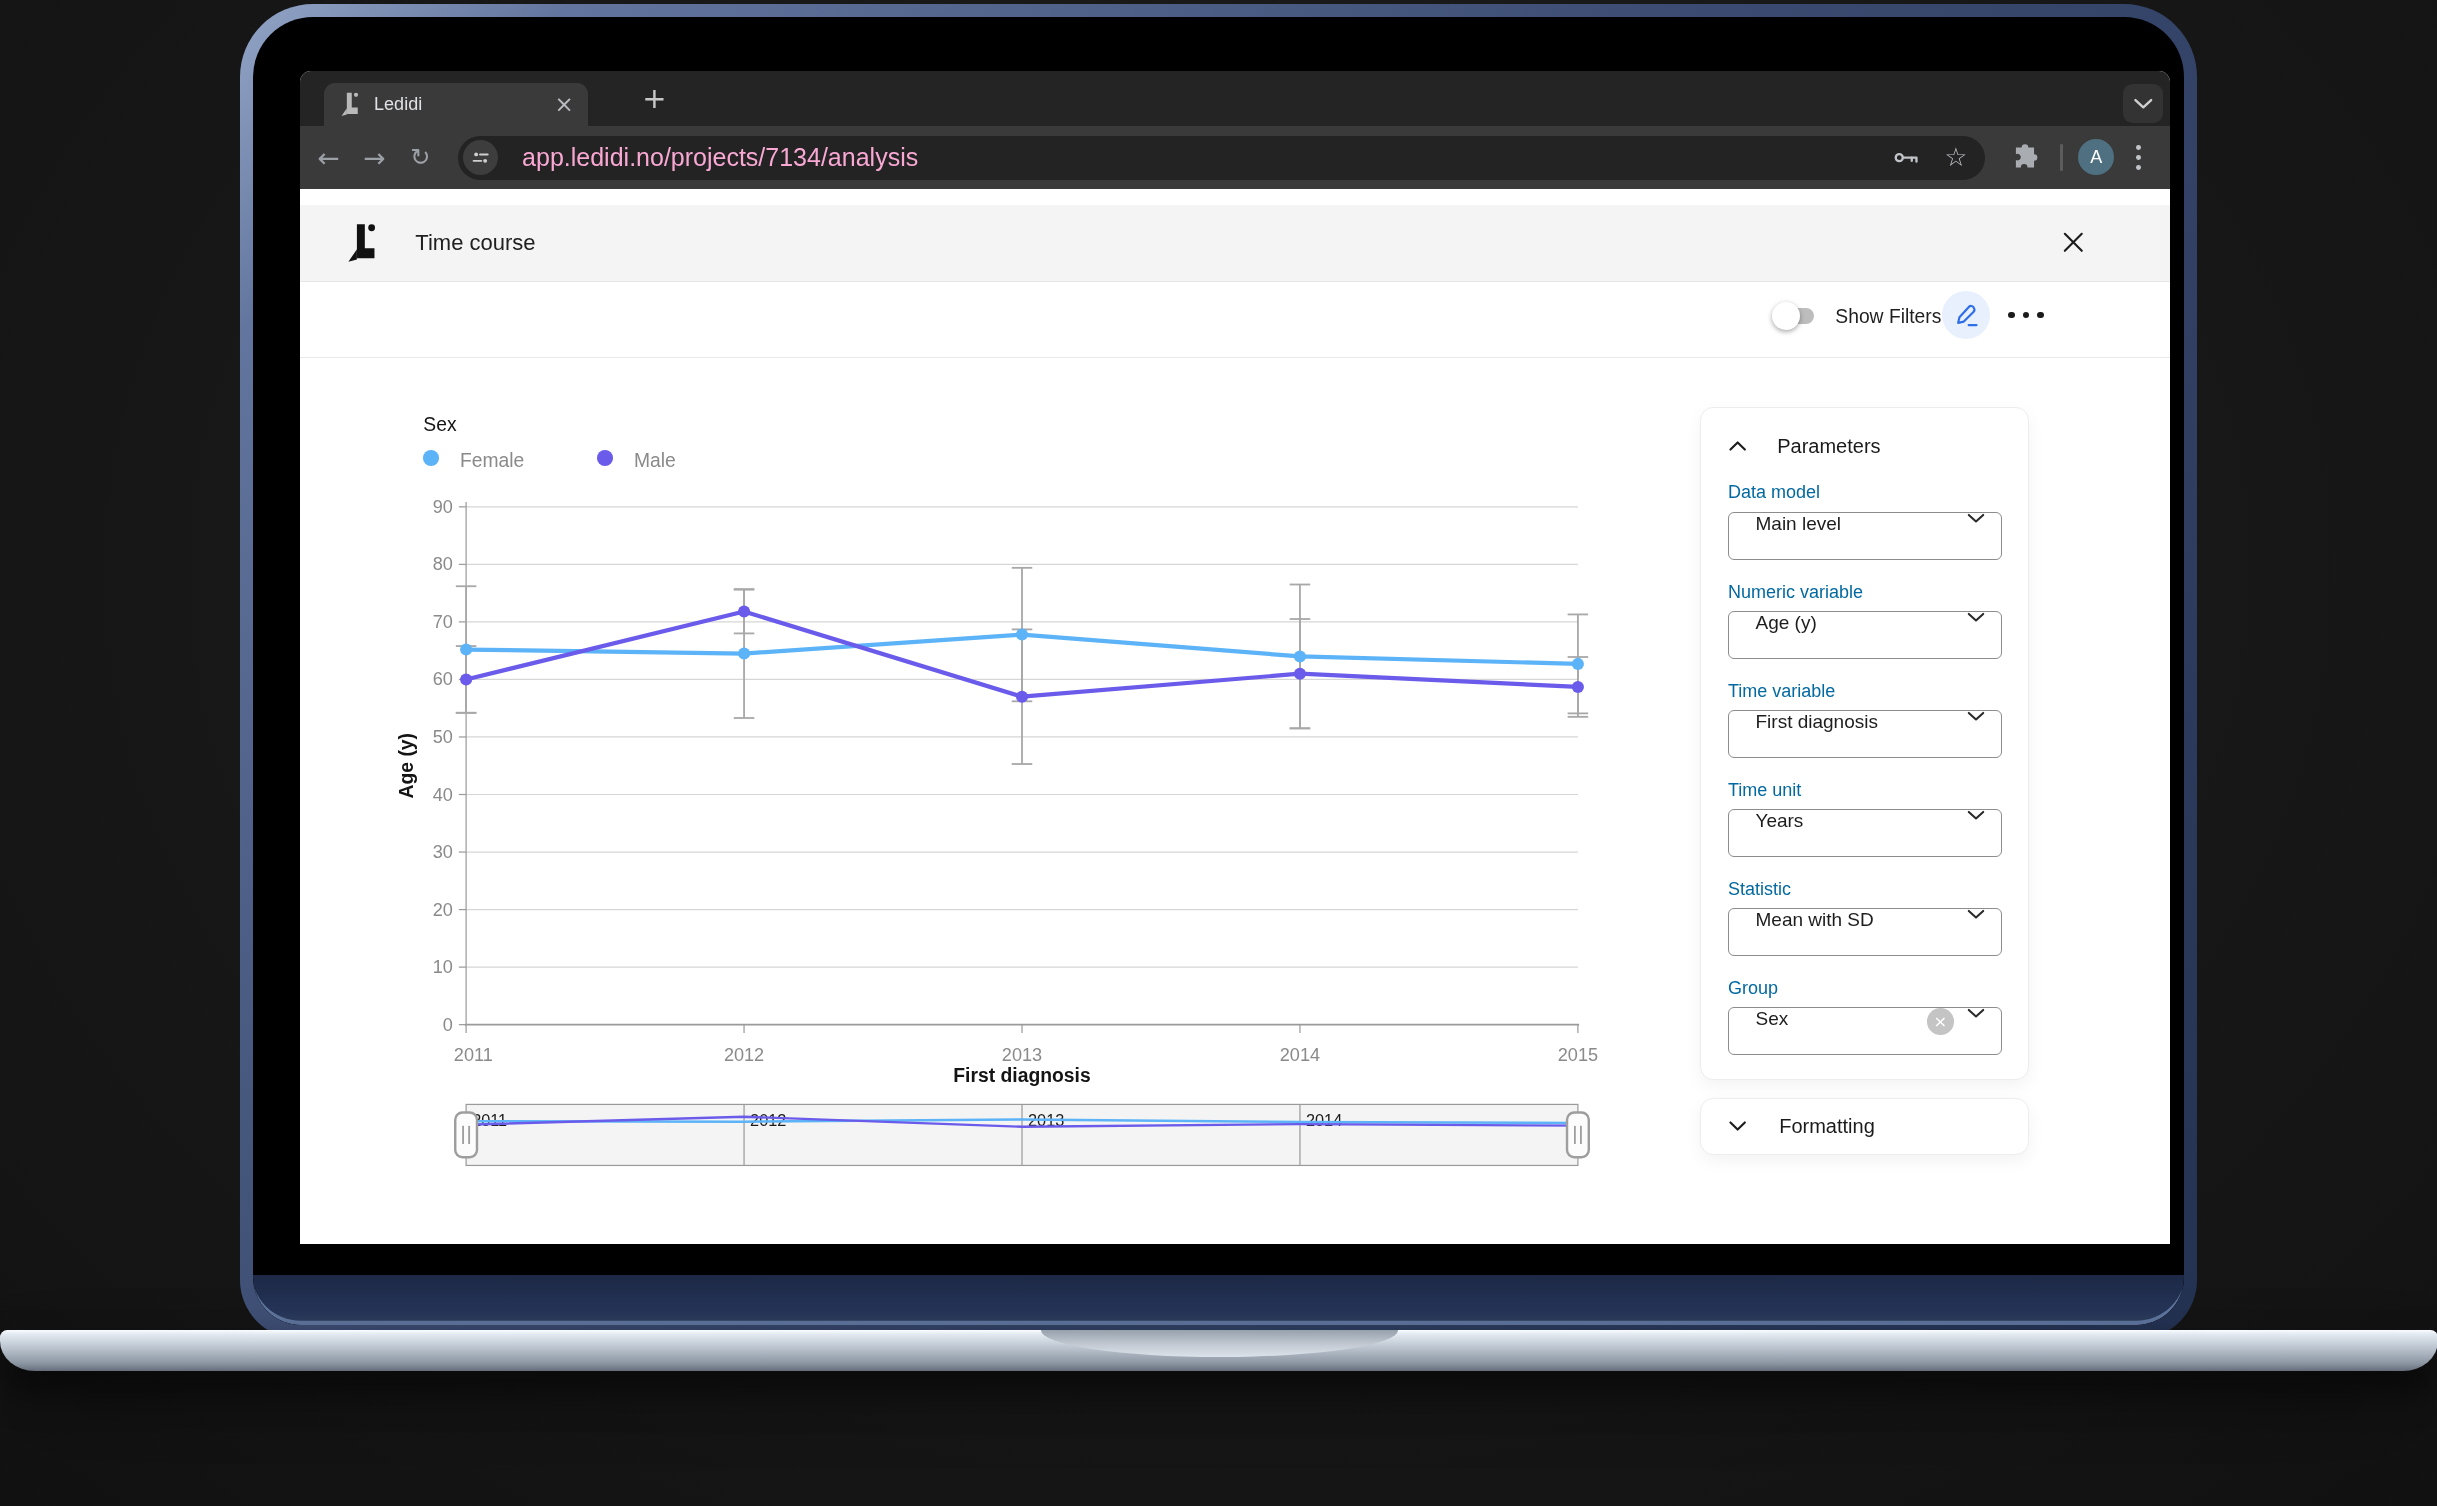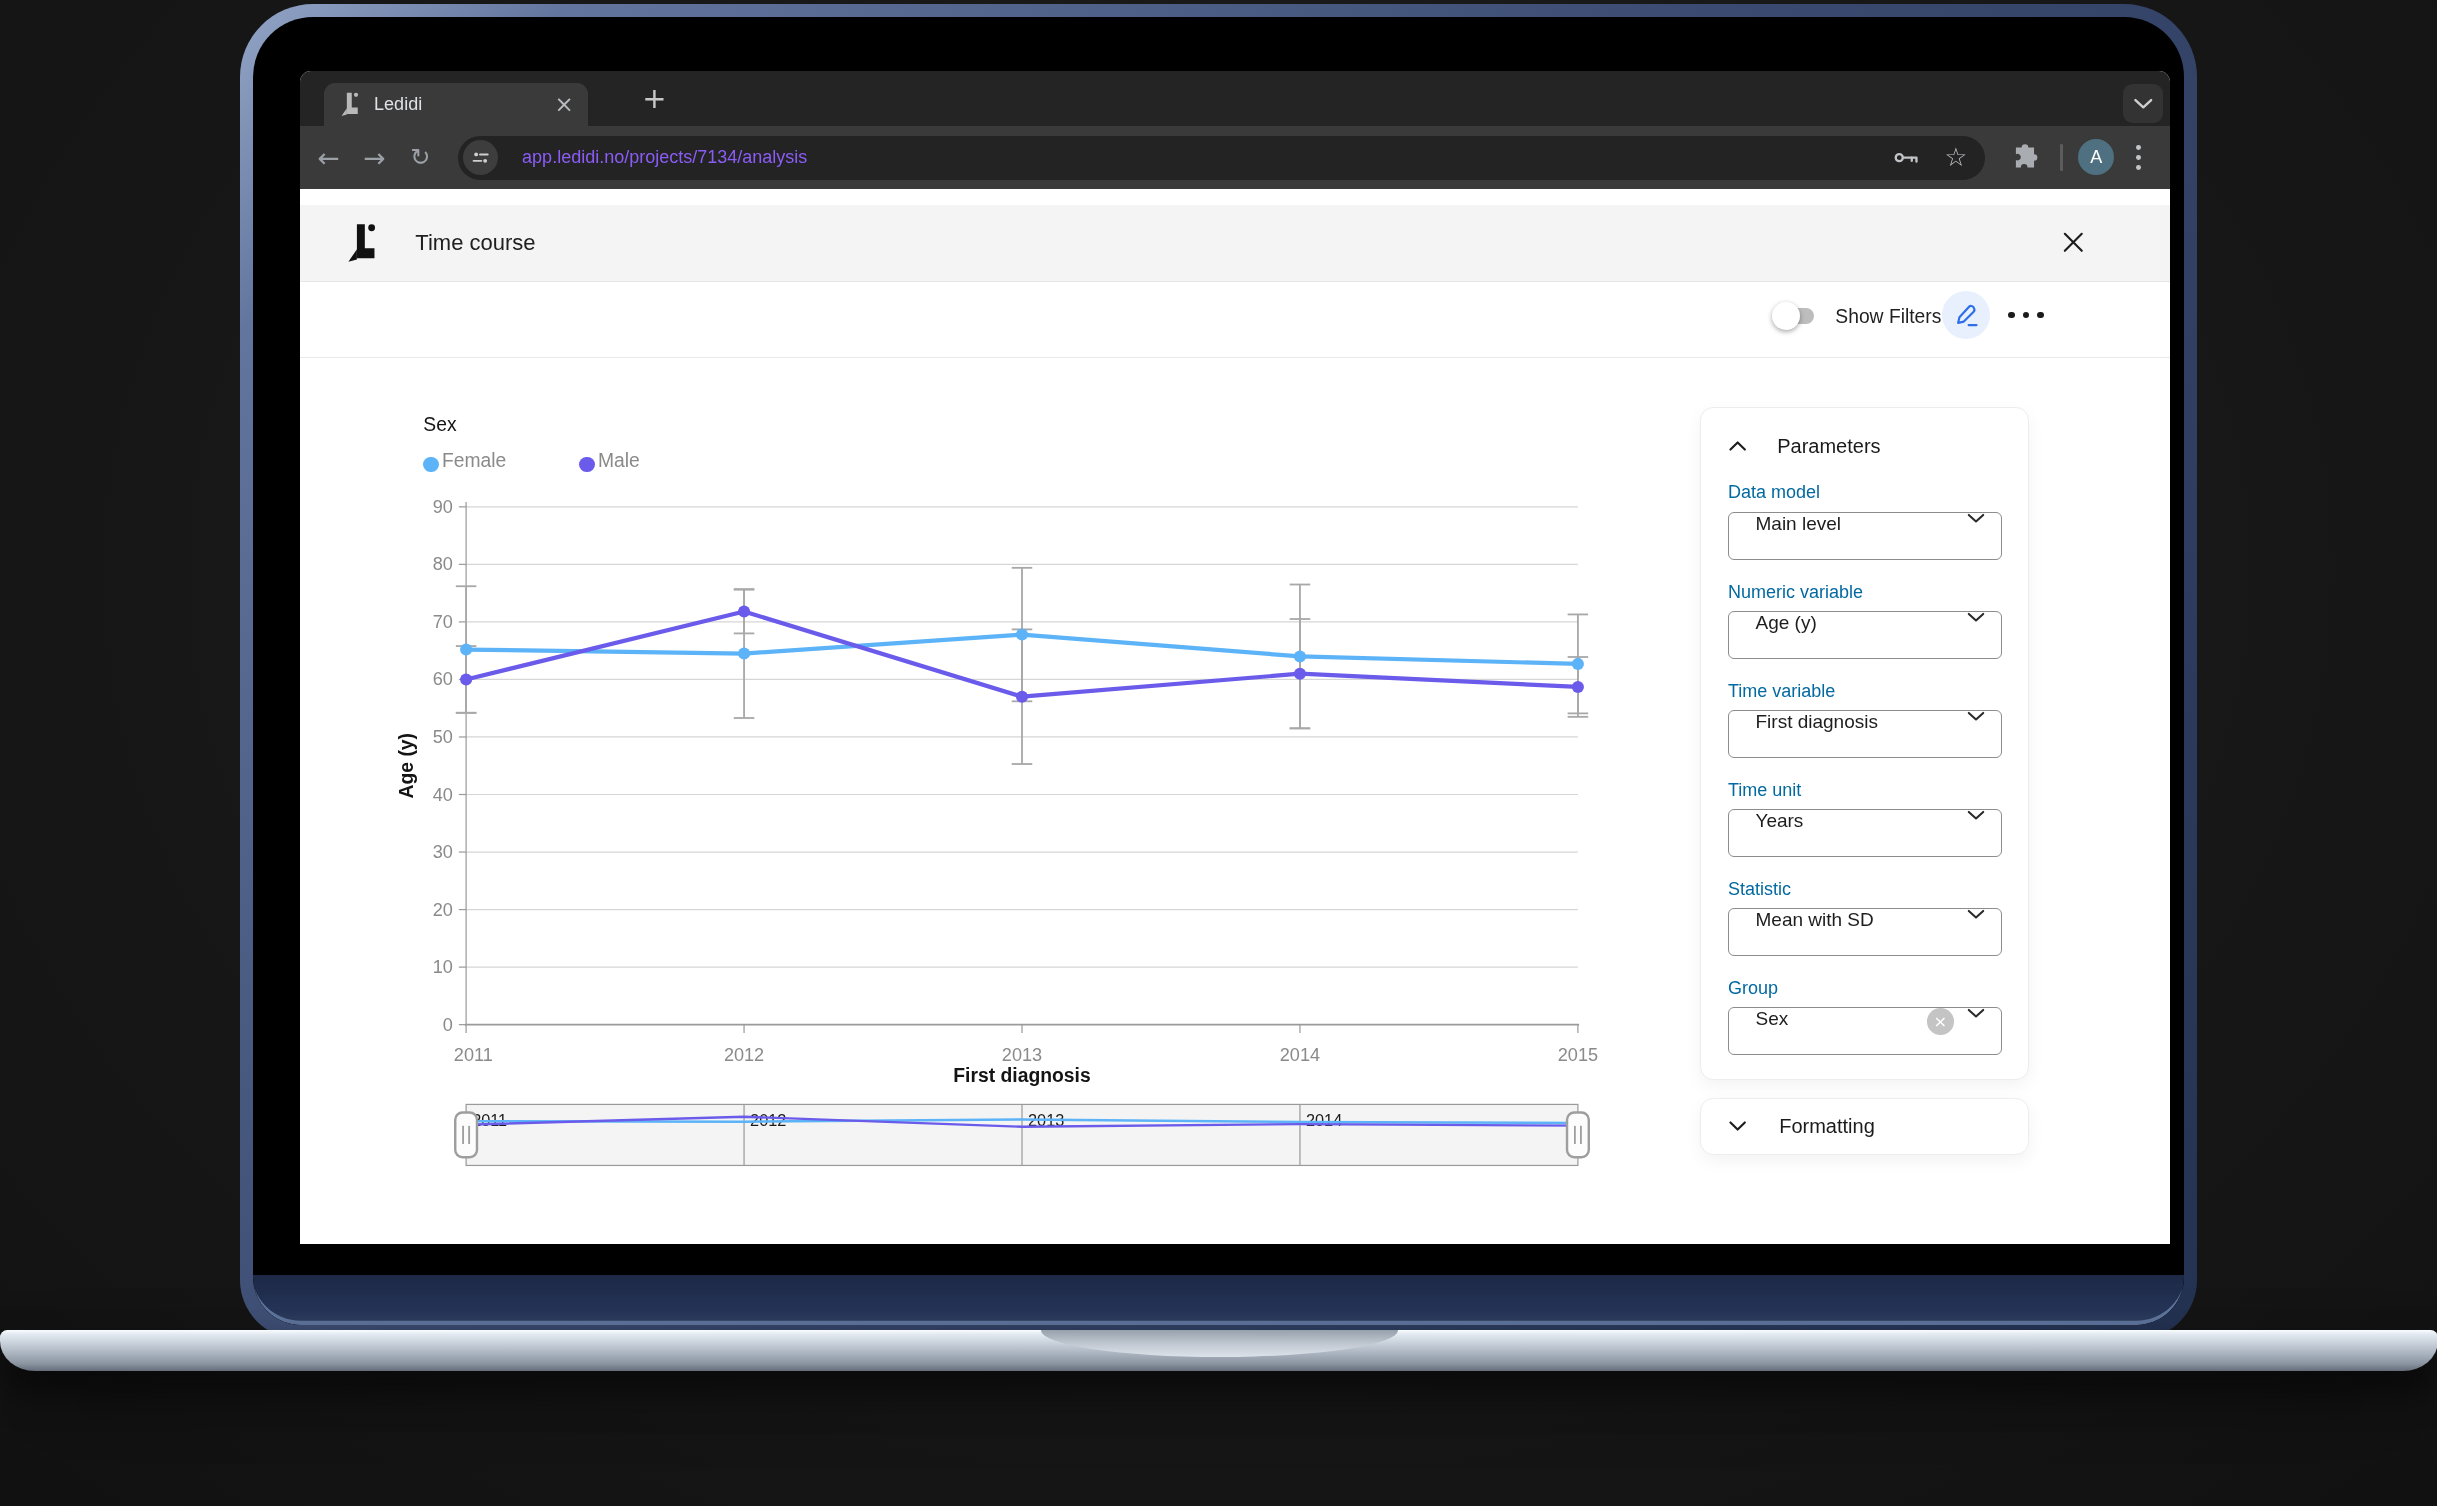--- a/index.html
+++ b/index.html
@@ -57,21 +57,21 @@
     position:absolute;left:1823px;top:13.3px;width:40px;height:39px;background:#333;border-radius:9.7px;
     display:flex;align-items:center;justify-content:center;
   }
   .toolbar{position:absolute;left:0;top:55px;width:100%;height:63px;background:#3a3a3a;}
   .navic{position:absolute;top:0;height:63px;display:flex;align-items:center;color:#9aa0a6;font-size:26.6px;}
   .urlbar{
     position:absolute;left:158px;top:9.7px;width:1527px;height:44px;background:#232323;border-radius:22px;
     display:flex;align-items:center;box-sizing:border-box;padding:0 18px 0 4.8px;
   }
   .tunecirc{width:35px;height:35px;border-radius:50%;background:#3d3d3d;display:flex;align-items:center;justify-content:center;}
-  .urltext{color:#8b5cf6;font-size:18px;margin-left:24px;flex:1;}
+  .urltext{color:#f9a8d4;font-size:25px;margin-left:24px;flex:1;}
   .pillicons{display:flex;align-items:center;gap:25.4px;}
   .barright{position:absolute;top:0;height:63px;display:flex;align-items:center;}
   .sep{width:2.4px;height:26.6px;background:#5c5c5c;border-radius:1.2px;}
   .avatar{width:36px;height:36px;border-radius:50%;display:flex;align-items:center;justify-content:center;color:#fff;font-size:18px;}
   .kebab{display:flex;flex-direction:column;gap:5.4px;}
   .kebab i{width:4.8px;height:4.8px;border-radius:50%;background:#c0c3c7;}
 
   
   .page{position:absolute;left:0;top:118px;width:1870px;height:1055px;background:#fff;}
   .appheader{
@@ -87,21 +87,21 @@
   .editbtn{position:absolute;left:1642px;top:102px;width:48px;height:48px;border-radius:50%;background:#e8f0fd;
     display:flex;align-items:center;justify-content:center;}
   .morebtn{position:absolute;left:1708px;top:122px;display:flex;gap:7.9px;align-items:center;height:8.5px;}
   .morebtn i{width:6.6px;height:6.6px;border-radius:50%;background:#1b1b1b;}
 
   .closebtn{position:absolute;left:1760px;top:24px;width:26.6px;height:26.6px;}
 
   .legend{position:absolute;left:123px;top:225px;}
   .legend-title{font-size:19.3px;color:#141414;}
   .legend-items{display:flex;gap:73px;margin-top:14.5px;align-items:center;}
-  .legend-item{display:flex;align-items:flex-end;gap:3px;}
+  .legend-item{display:flex;align-items:flex-start;gap:21px;}
   .legend-dot{width:15.7px;height:15.7px;border-radius:50%;}
   .legend-label{font-size:19.3px;color:#8a8a8a;}
 
   
   .card{
     position:absolute;left:1400px;width:329px;background:#fff;border:1.2px solid #ededed;border-radius:13.3px;
     box-shadow:0 6px 17px rgba(0,0,0,.05);box-sizing:border-box;
   }
   .params-card{top:218px;padding:24px 26.6px 24px;}
   .card-head{display:flex;align-items:center;gap:30px;height:29px;text-align:right;}

